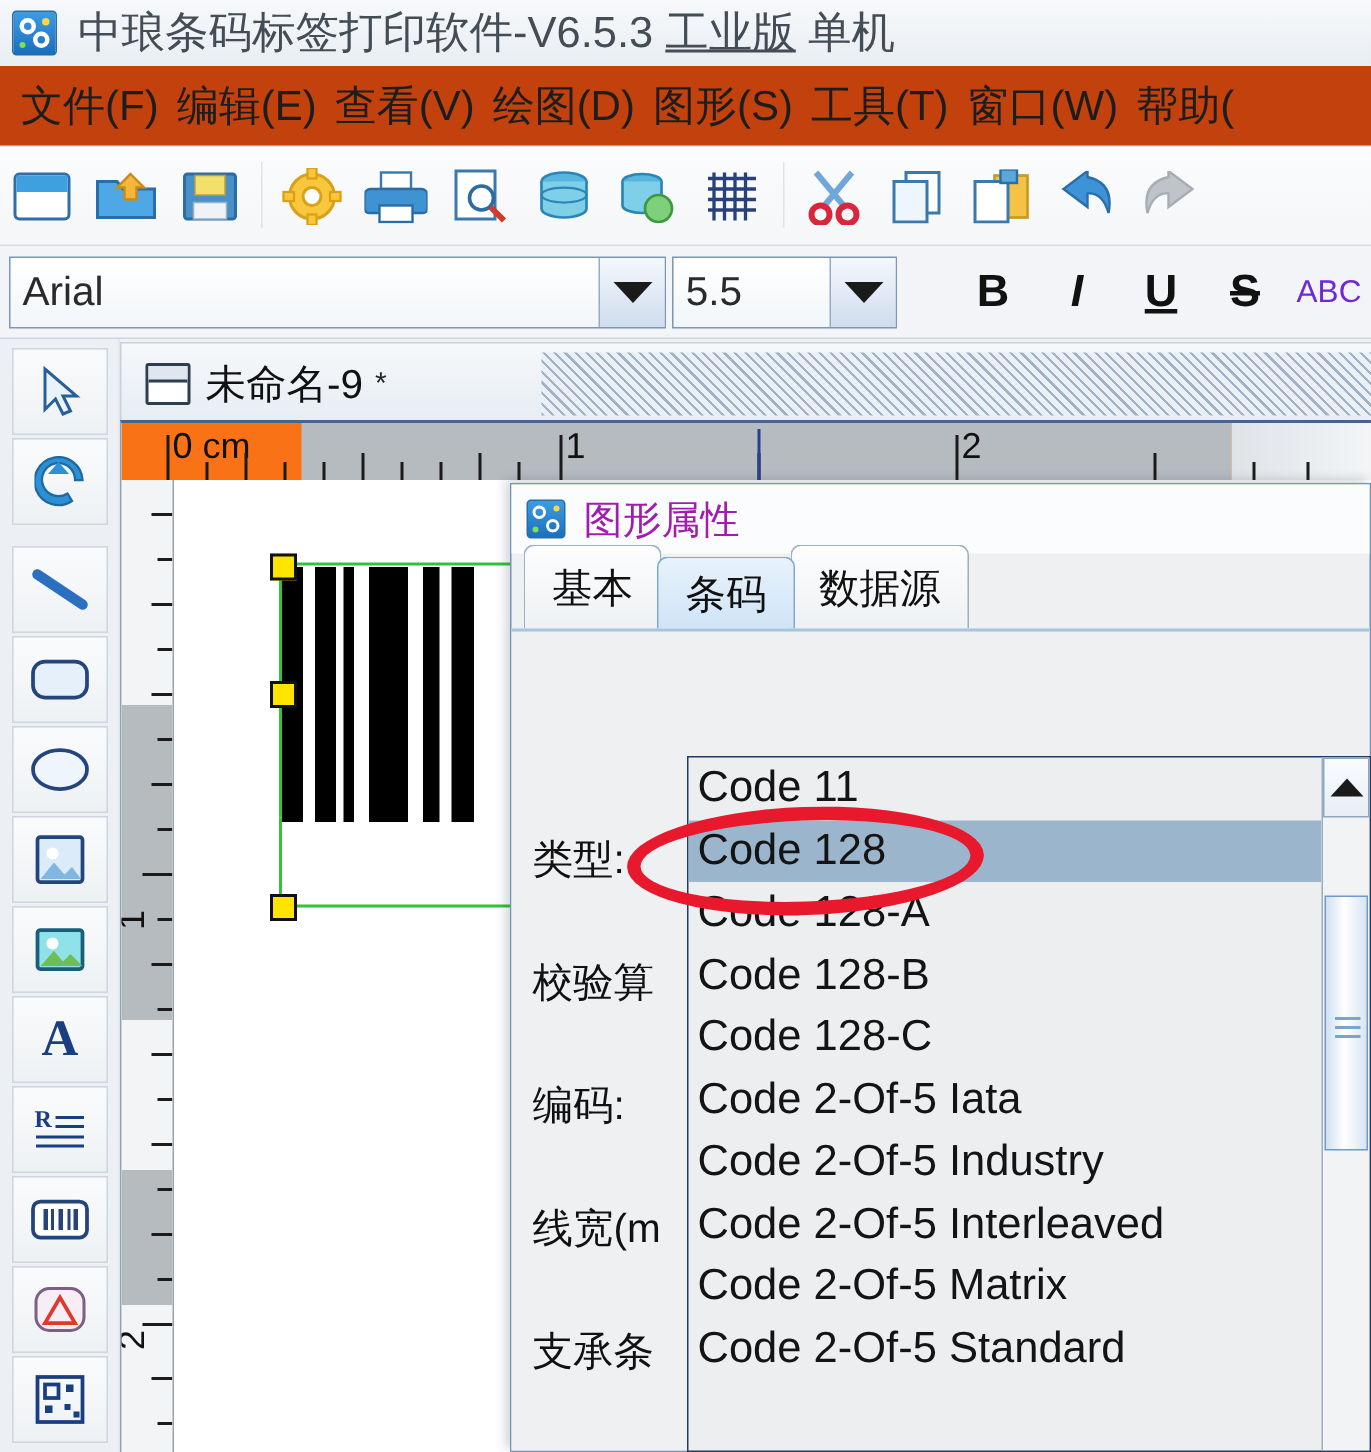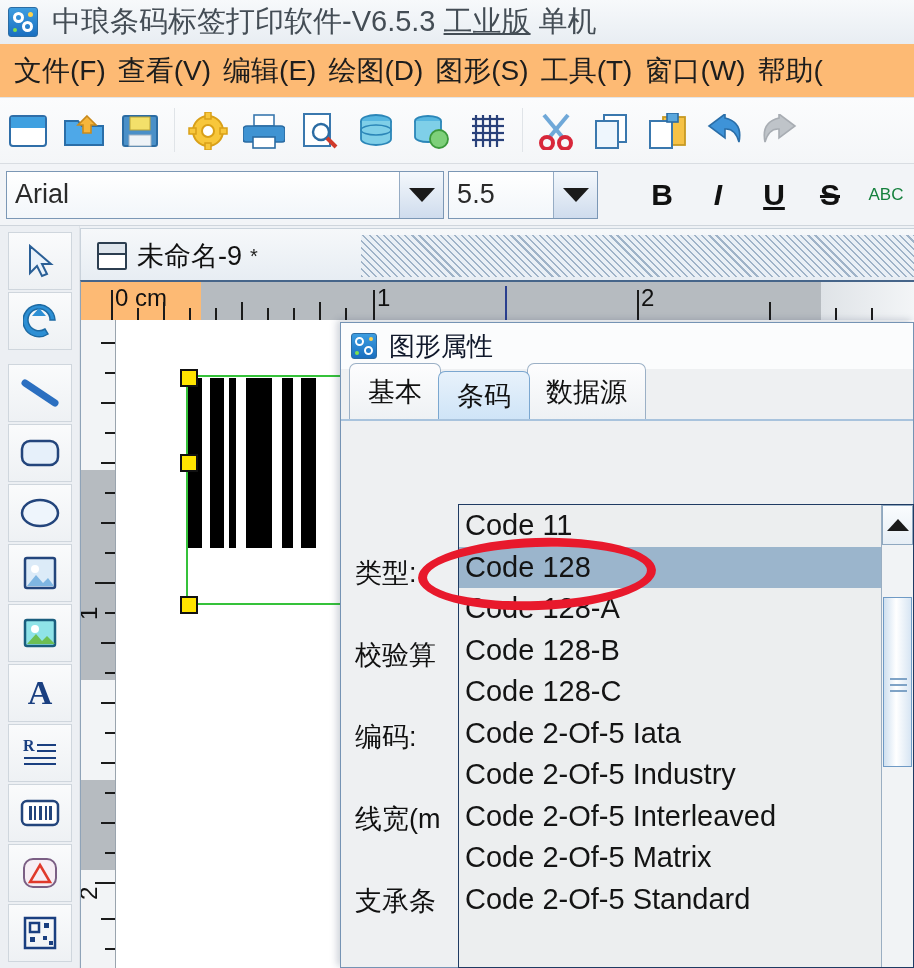--- a/index.html
+++ b/index.html
@@ -32,21 +32,21 @@
   .app-icon .dot2 { position: absolute; width: 4px; height: 4px; background: #7fe04d; border-radius: 50%; left: 4px; bottom: 4px;}
   .title-text {
     margin-left: 14px; font-size: 29px; color: #444d55; white-space: nowrap;
     letter-spacing: 0px;
   }
   .title-underline { text-decoration: underline; }
 
   
   .menubar {
     position: absolute; left: 0; top: 44px; width: 914px; height: 54px;
-    background: #fdba74;
+    background: #c2410c;
     display: flex; align-items: center; padding-left: 8px;
     border-bottom: 1px solid #e2e6ea;
   }
   .menu-item {
     font-size: 28px; color: #1d1d1d; white-space: nowrap; padding: 0 6px;
     cursor: default;
   }
 
   
   .toolbar {
@@ -125,21 +125,21 @@
   }
 
   
   .canvaswrap {
     position: absolute; left: 80px; top: 280px; width: 834px; height: 688px;
     background: #e9edf1; border-left: 1px solid #8fa3b8; border-top: 2px solid #46658a;
     overflow: hidden;
   }
   .hruler {
     position: absolute; left: 0; top: 0; width: 834px; height: 38px;
-    background: #fdba74;
+    background: #f97316;
   }
   .hruler .grayband { position:absolute; left:120px; top:0; width:620px; height:38px; background:#b6bbc0;}
   .hruler .endband { position:absolute; left:740px; top:0; right:0; height:38px; background:linear-gradient(to right,#dfe3e7,#f3f5f7);}
   .hruler .tick { position: absolute; bottom: 0; width: 2px; background: #1b1b1b;}
   .hruler .lbl { position: absolute; top: 2px; font-size: 24px; color: #111; }
   .hruler .blueline { position:absolute; top:4px; width:2px; height:34px; background:#2a3f8f;}
 
   .vruler {
     position: absolute; left: 0; top: 38px; width: 34px; bottom: 0;
     background: #f2f4f6;
@@ -162,21 +162,21 @@
   }
   .greenline { position: absolute; background: #35c23a; }
 
   
   .dialog {
     position: absolute; left: 340px; top: 322px; width: 574px; height: 646px;
     background: #eef0f2; border: 1px solid #7593b4;
     box-shadow: -3px -2px 7px rgba(30,50,80,0.22);
   }
   .dlg-title { display:flex; align-items:center; height: 46px; padding-left: 10px; background: #fbfcfd;}
-  .dlg-title .dtext { font-size: 26px; color: #0f172a; margin-left: 12px;}
+  .dlg-title .dtext { font-size: 26px; color: #a21caf; margin-left: 12px;}
   .dlg-tabs { position: relative; height: 48px; margin: 2px 0 0 8px; display: flex; align-items: flex-end;}
   .dtab {
     height: 56px; padding: 0 18px; display: flex; align-items: center;
     font-size: 27px; color: #111;
     background: linear-gradient(to bottom,#fdfdfe,#eef1f4);
     border: 1px solid #9bb0c6; border-bottom: none;
     border-radius: 7px 7px 0 0; margin-right: -3px;
   }
   .dtab.active {
     background: linear-gradient(to bottom,#e8f2fb,#cfe4f7);
@@ -247,22 +247,22 @@
       <div class="dot"></div>
         <div class="dot2"></div>
     </div>
     <div class="title-text">
       <span>中琅条码标签打印软件-V6.5.3 </span><span class="title-underline">工业版</span><span> 单机</span>
     </div>
   </div>
 
   <div class="menubar">
     <div class="menu-item">文件(F)</div>
+    <div class="menu-item">编辑(E)</div>
     <div class="menu-item">查看(V)</div>
-    <div class="menu-item">编辑(E)</div>
     <div class="menu-item">绘图(D)</div>
     <div class="menu-item">图形(S)</div>
     <div class="menu-item">工具(T)</div>
     <div class="menu-item">窗口(W)</div>
     <div class="menu-item">帮助(</div>
   </div>
 
   <div class="toolbar">
     <div class="tb-btn">
       <svg width="40" height="36">
@@ -383,21 +383,21 @@
       <div class="val">5.5</div>
       <div class="arrow">
           <div class="tri-down"></div>
         </div>
     </div>
     <div class="style-group">
       <div class="style-btn" style="font-weight:bold;">B</div>
       <div class="style-btn" style="font-style:italic;font-weight:bold;">I</div>
       <div class="style-btn" style="text-decoration:underline;font-weight:bold;">U</div>
       <div class="style-btn" style="text-decoration:line-through;font-weight:bold;">S</div>
-      <div class="style-btn" style="font-size:17px;color:#15803d;">ABC</div>
+      <div class="style-btn" style="font-size:21px;color:#6d28d9;">ABC</div>
     </div>
   </div>
 
   <div class="palette">
     <div class="pal-btn">
       <svg width="30" height="34">
         <path d="M5 2 l0 27 l7 -7 l5 10 l5 -2 l-5 -10 l9 0z" fill="#eaf3fb" stroke="#2a5f96" stroke-width="2"></path>
       </svg>
     </div>
     <div class="pal-btn">

